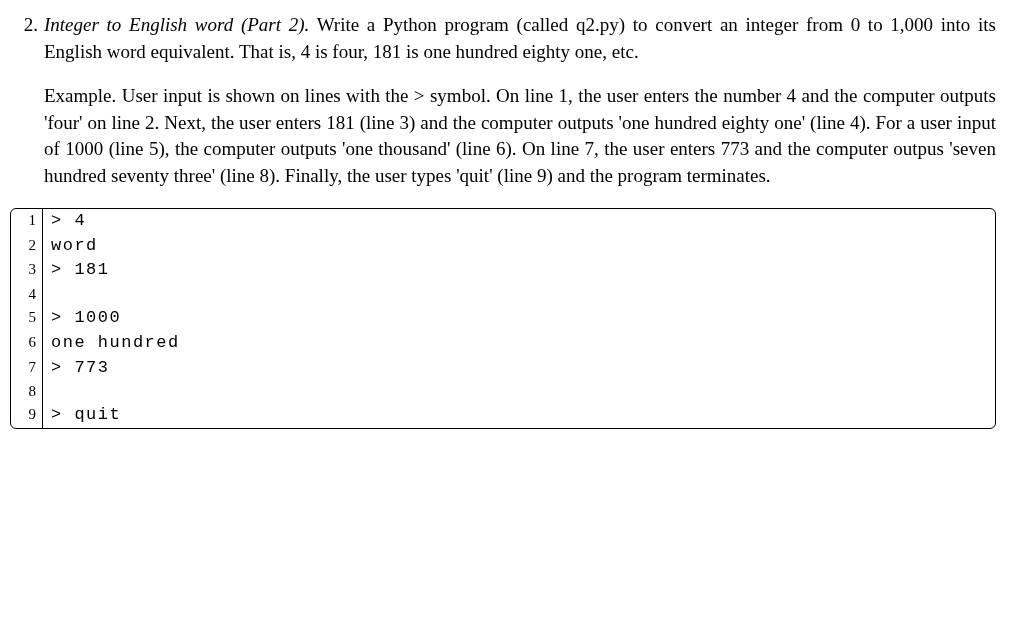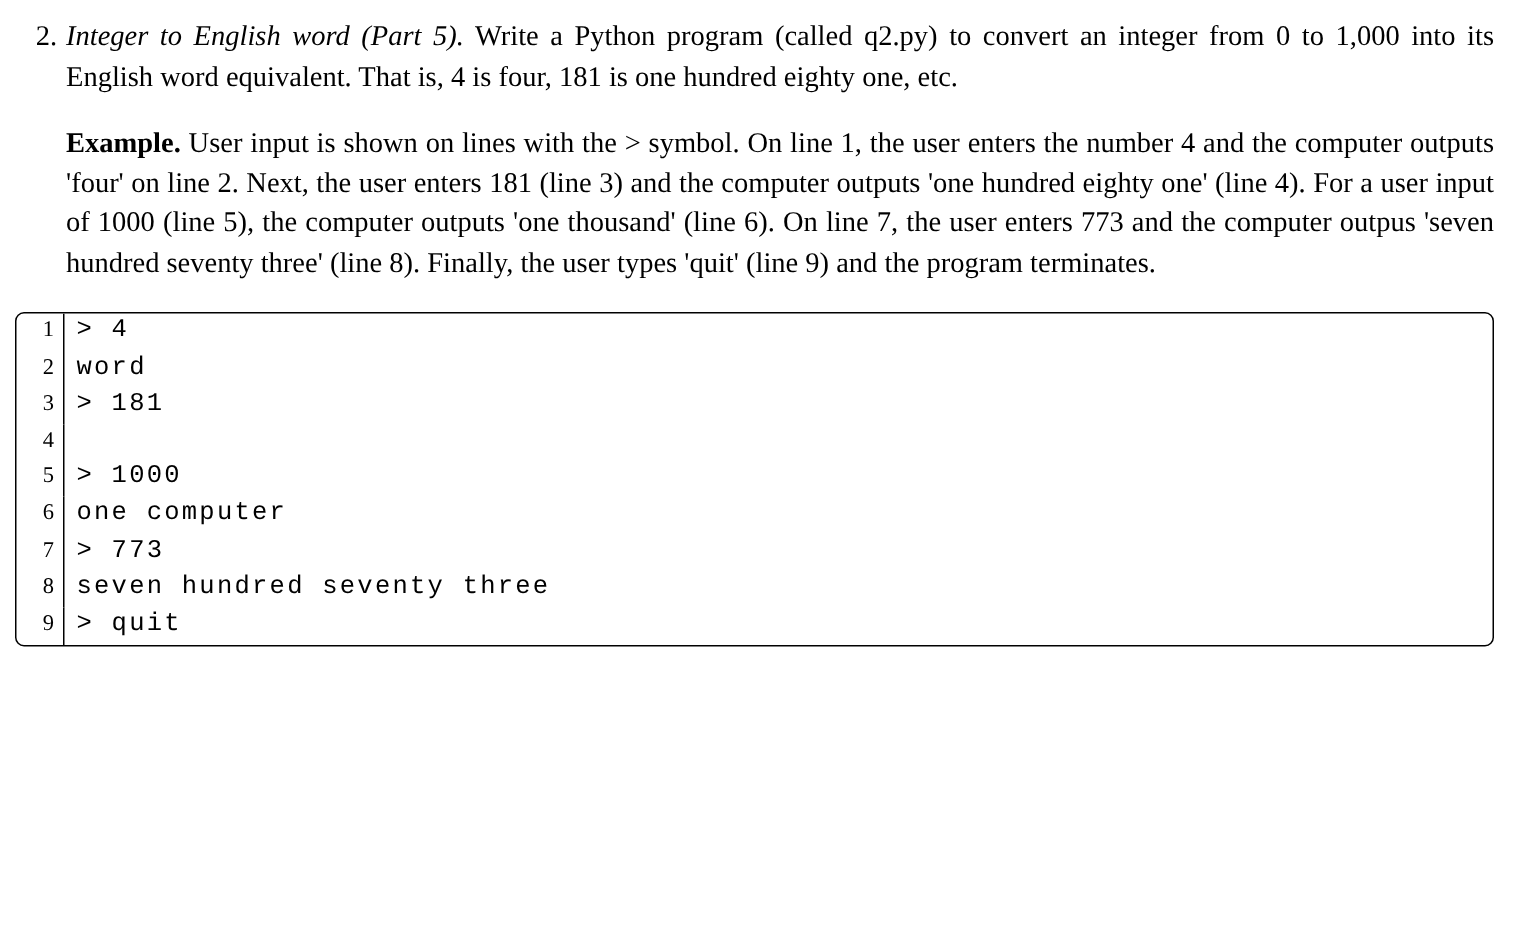--- a/index.html
+++ b/index.html
@@ -27,21 +27,21 @@
     flex: 1;
   }
   .para {
     text-align: justify;
     margin-bottom: 18px;
   }
   .title-run {
     font-style: italic;
   }
   .example-label {
-    font-weight: bold;
+    font-weight: normal;
   }
   .codebox {
     border: 1px solid #000;
     border-radius: 6px;
     margin-top: 6px;
     margin-left: -34px; 
     overflow: hidden;
   }
   .code-row {
     display: flex;
@@ -66,21 +66,21 @@
   }
 </style>
 </head>
 <body>
 
 <div class="item">
   <div class="item-number">2.</div>
   <div class="item-body">
 
     <div class="para">
-      <span class="title-run">Integer to English word (Part 5).</span><span>  Write a Python program (called q2.py) to convert an integer from 0 to 1,000 into its English word equivalent.  That is, 4 is four, 181 is one hundred eighty one, etc.</span>
+      <span class="title-run">Integer to English word (Part 2).</span><span>  Write a Python program (called q2.py) to convert an integer from 0 to 1,000 into its English word equivalent.  That is, 4 is four, 181 is one hundred eighty one, etc.</span>
     </div>
 
     <div class="para">
       <span class="example-label">Example.</span><span>   User input is shown on lines with the &gt; symbol.  On line 1, the user enters the number 4 and the computer outputs 'four' on line 2.  Next, the user enters 181 (line 3) and the computer outputs 'one hundred eighty one' (line 4).  For a user input of 1000 (line 5), the computer outputs 'one thousand' (line 6).  On line 7, the user enters 773 and the computer outpus 'seven hundred seventy three' (line 8).  Finally, the user types 'quit' (line 9) and the program terminates.</span>
     </div>
 
     <div class="codebox">
       <div class="code-row">
         <div class="gutter">1</div>
         <div class="codeline">&gt; 4</div>
@@ -95,29 +95,28 @@
       </div>
       <div class="code-row">
         <div class="gutter">4</div>
       </div>
       <div class="code-row">
         <div class="gutter">5</div>
         <div class="codeline">&gt; 1000</div>
       </div>
       <div class="code-row">
         <div class="gutter">6</div>
-        <div class="codeline">one computer</div>
+        <div class="codeline">one hundred</div>
       </div>
       <div class="code-row">
         <div class="gutter">7</div>
         <div class="codeline">&gt; 773</div>
       </div>
       <div class="code-row">
         <div class="gutter">8</div>
-        <div class="codeline">seven hundred seventy three</div>
       </div>
       <div class="code-row">
         <div class="gutter">9</div>
         <div class="codeline">&gt; quit</div>
       </div>
     </div>
 
   </div>
 </div>
 

